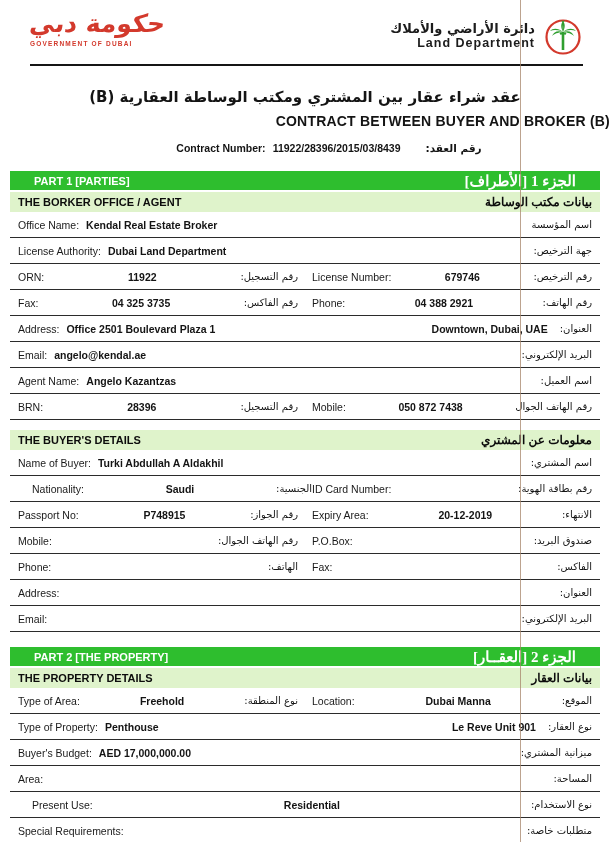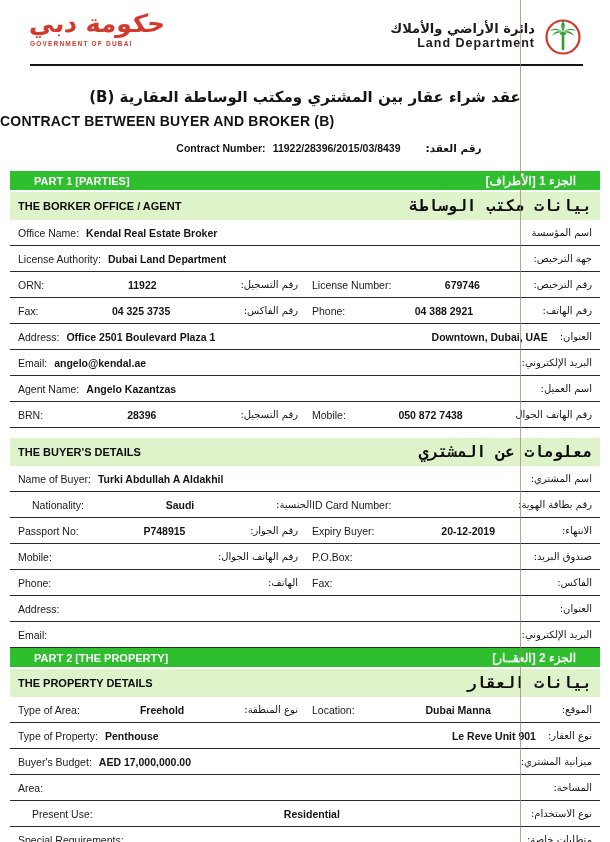--- a/index.html
+++ b/index.html
@@ -17,32 +17,32 @@
   .gov-callig{font-family:"DejaVu Sans",sans-serif;font-size:25px;font-weight:bold;color:#d3392c;line-height:1.1;transform:skewX(-8deg);}
   .gov-en{font-size:6.5px;font-weight:bold;color:#d3392c;letter-spacing:1.2px;margin-top:2px;}
   .land{display:flex;align-items:center;gap:8px;margin-top:6px;}
   .land-txt{text-align:right;}
   .land-ar{font-family:"DejaVu Sans",sans-serif;font-size:13px;font-weight:bold;color:#1c1c1c;line-height:1.15;text-align:center;}
   .land-en{font-size:12.5px;font-weight:bold;color:#1c1c1c;letter-spacing:1px;}
   .hdr-rule{margin:2px 27px 0 30px;border-bottom:2.5px solid #151515;}
 
   
   .title-ar{font-family:"DejaVu Sans",sans-serif;text-align:center;font-size:15px;font-weight:bold;margin-top:22px;direction:rtl;}
-  .title-en{text-align:left;font-size:14px;font-weight:bold;margin-top:7px;letter-spacing:.2px;}
+  .title-en{text-align:right;font-size:14px;font-weight:bold;margin-top:7px;letter-spacing:.2px;padding-left:8px;}
   .contract-line{display:flex;justify-content:center;align-items:center;gap:7px;margin-top:13px;font-size:10.5px;font-weight:bold;padding-left:48px;}
   .contract-line .ar{font-family:"DejaVu Sans",sans-serif;margin-right:-0px;margin-left:0;padding-left:18px;direction:rtl;}
 
   
   .tbl{margin:17px 10px 0 10px;}
   .bar{display:flex;justify-content:space-between;align-items:center;height:19px;background:#2ebe2e;color:#fff;font-weight:bold;font-size:11px;padding:0 24px;}
-  .bar .ar{font-family:Liberation Sans, sans-serif;font-size:12px;direction:rtl;}
-  .subbar{display:flex;justify-content:space-between;align-items:center;height:28px;background:#dff3cb;color:#0c0c0c;font-weight:bold;font-size:11px;padding:0 8px;margin-top:2px;}
-  .subbar .ar{font-family:Liberation Mono, monospace;font-size:16px;direction:rtl;}
+  .bar .ar{font-family:Liberation Serif, serif;font-size:15px;direction:rtl;}
+  .subbar{display:flex;justify-content:space-between;align-items:center;height:20px;background:#dff3cb;color:#0c0c0c;font-weight:bold;font-size:11px;padding:0 8px;margin-top:2px;}
+  .subbar .ar{font-family:Liberation Sans, sans-serif;font-size:12px;direction:rtl;}
   .gap10{margin-top:10px;}
-  .gap14{margin-top:0;align-items:center;}
+  .gap14{margin-top:15px;align-items:center;}
 
   .row{display:flex;align-items:center;min-height:25px;border-bottom:1.6px solid #2b2b2b;padding:0 8px;font-size:10.5px;}
   .row .l{white-space:nowrap;color:#1a1a1a;}
   .row .v{margin-left:7px;font-weight:bold;white-space:nowrap;text-align:right;}
   .row .sp{flex:1;}
   .row .vr{font-weight:bold;margin-right:12px;white-space:nowrap;}
   .row .arl{font-family:"DejaVu Sans",sans-serif;white-space:nowrap;text-align:right;direction:rtl;font-size:10px;}
   .half{flex:1;display:flex;align-items:center;min-width:0;}
   .half .cv{flex:1;text-align:center;font-weight:bold;white-space:nowrap;}
   .half .am{font-family:"DejaVu Sans",sans-serif;white-space:nowrap;direction:rtl;font-size:10px;}
@@ -194,21 +194,21 @@
         <span class="am">رقم بطاقة الهوية:</span>
       </div>
     </div>
     <div class="row">
       <div class="half">
         <span class="l">Passport No:</span>
         <span class="cv">P748915</span>
         <span class="am">رقم الجواز:</span>
       </div>
       <div class="half rgt">
-        <span class="l">Expiry Buyer:</span>
+        <span class="l">Expiry Area:</span>
         <span class="cv">20-12-2019</span>
         <span class="am">الانتهاء:</span>
       </div>
     </div>
     <div class="row">
       <div class="half">
         <span class="l">Mobile:</span>
         <span class="cv"></span>
         <span class="am">رقم الهاتف الجوال:</span>
       </div>

